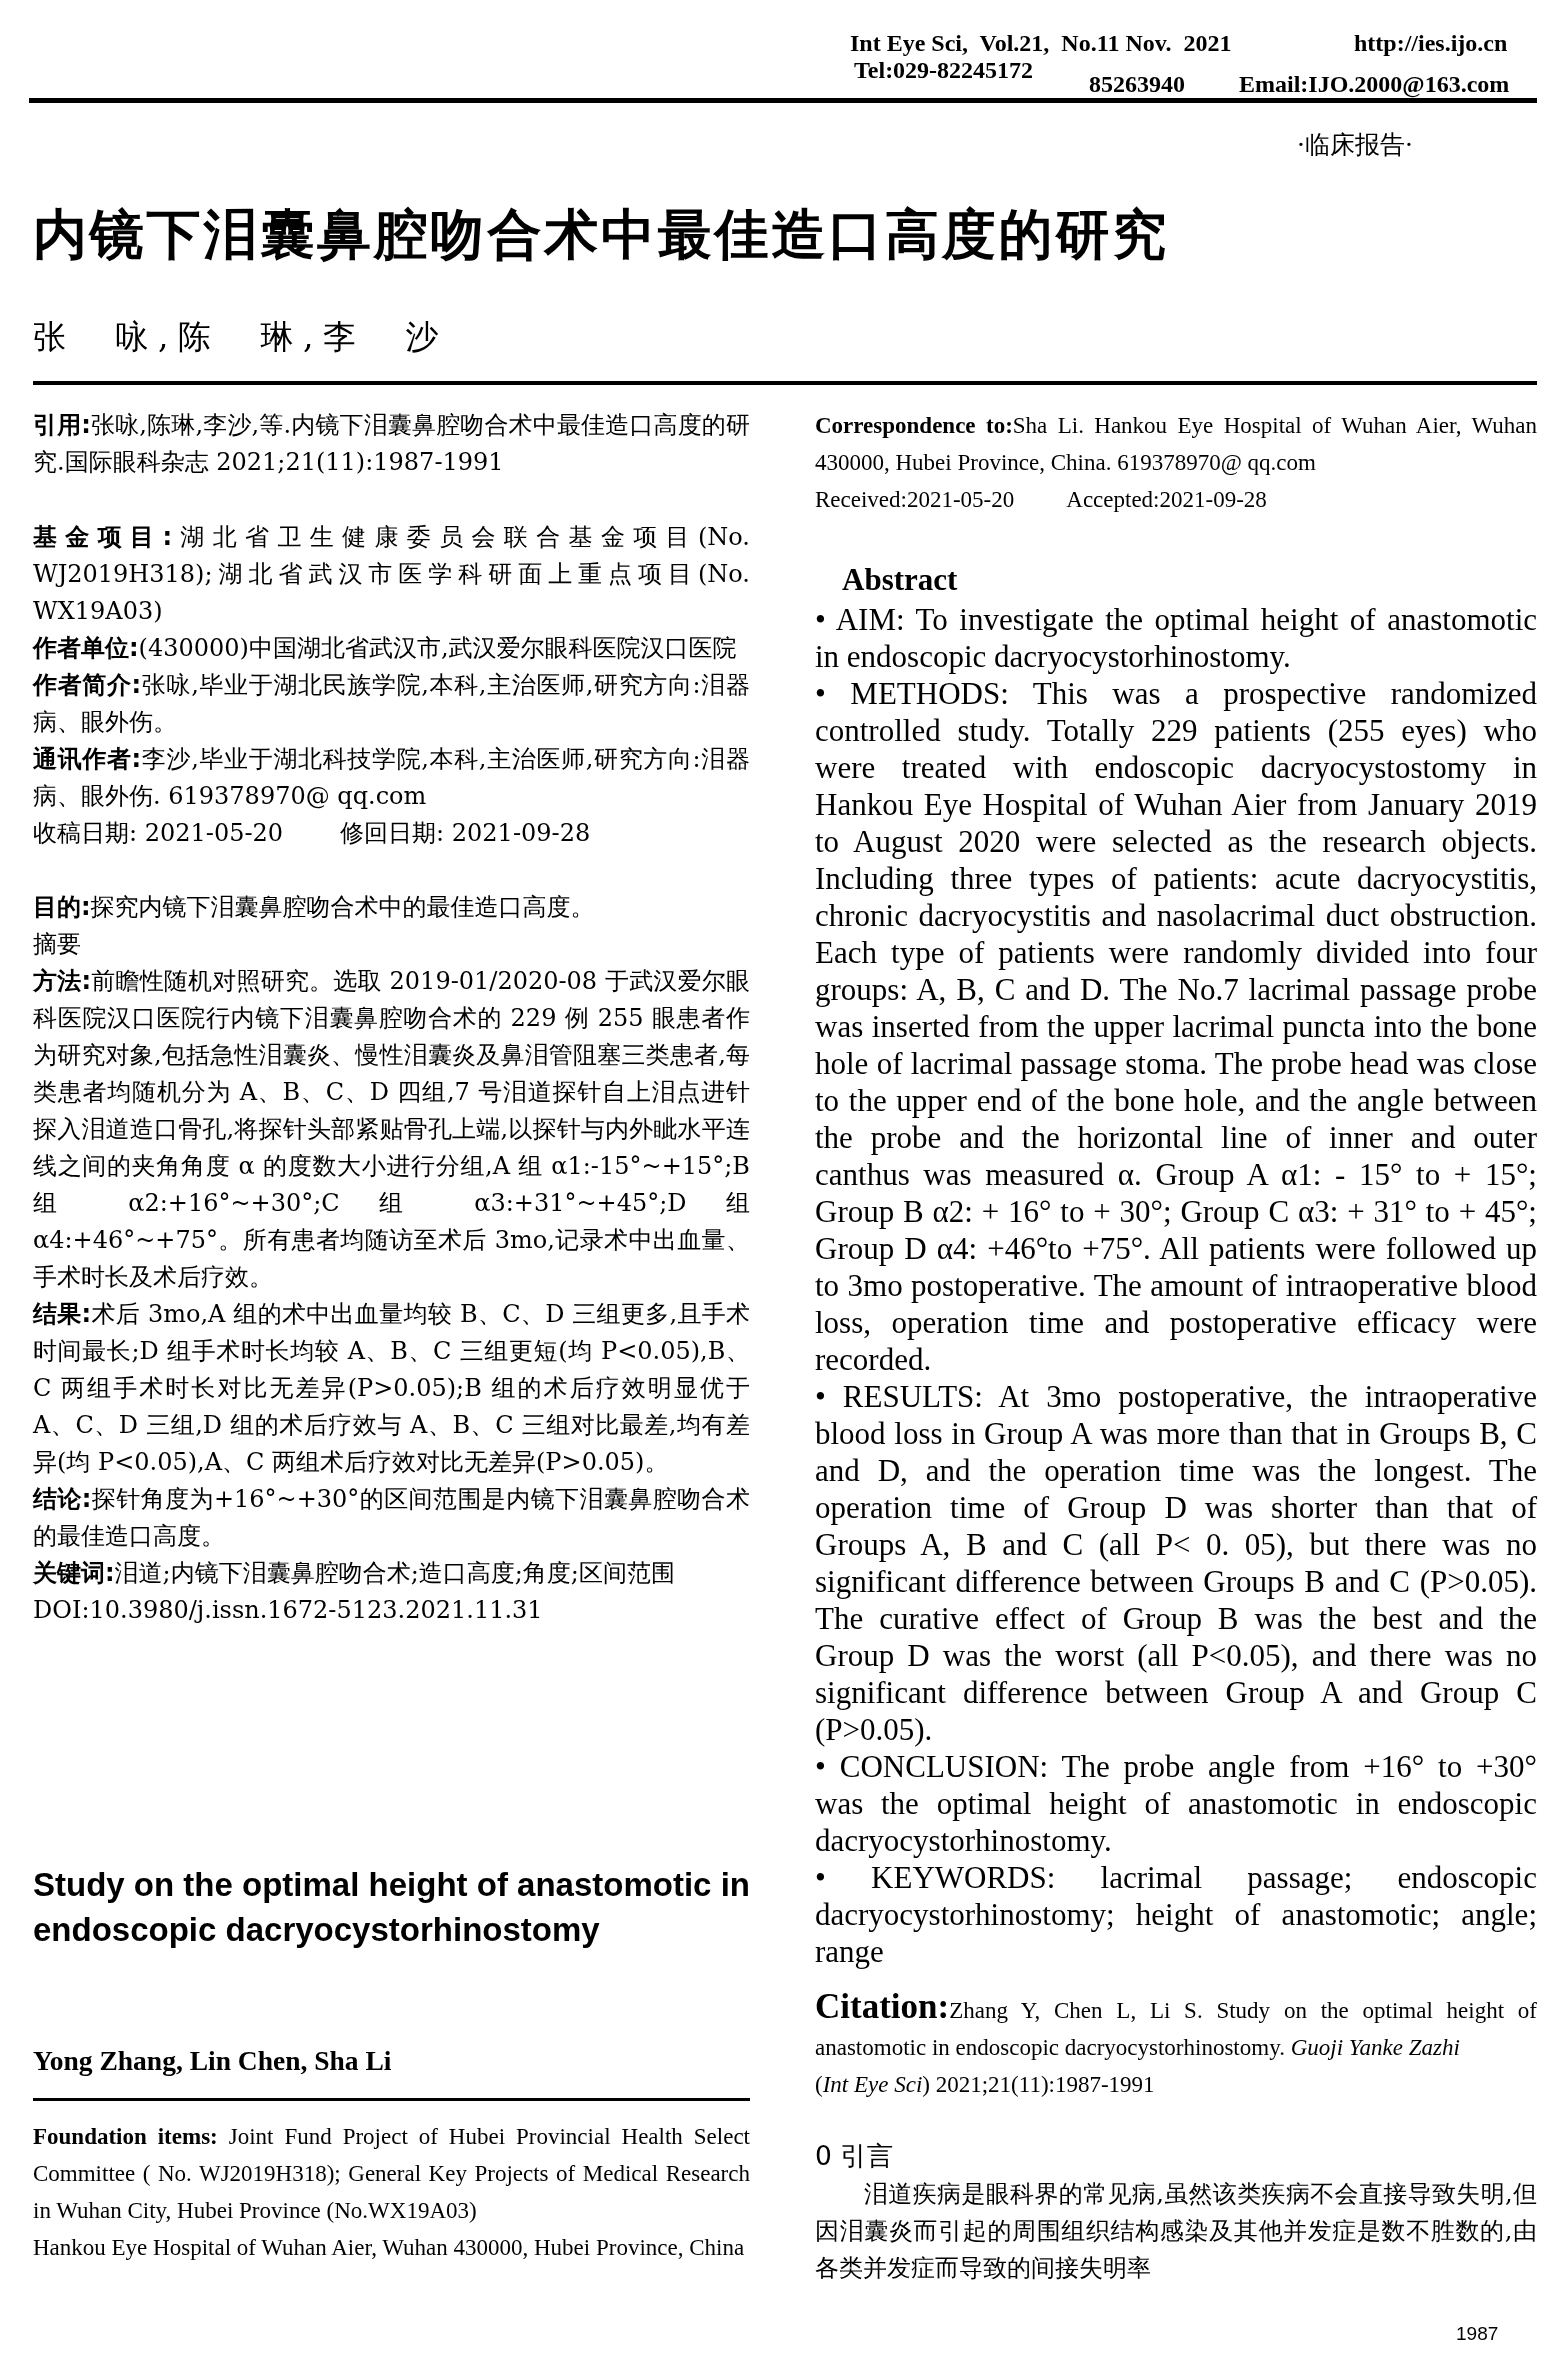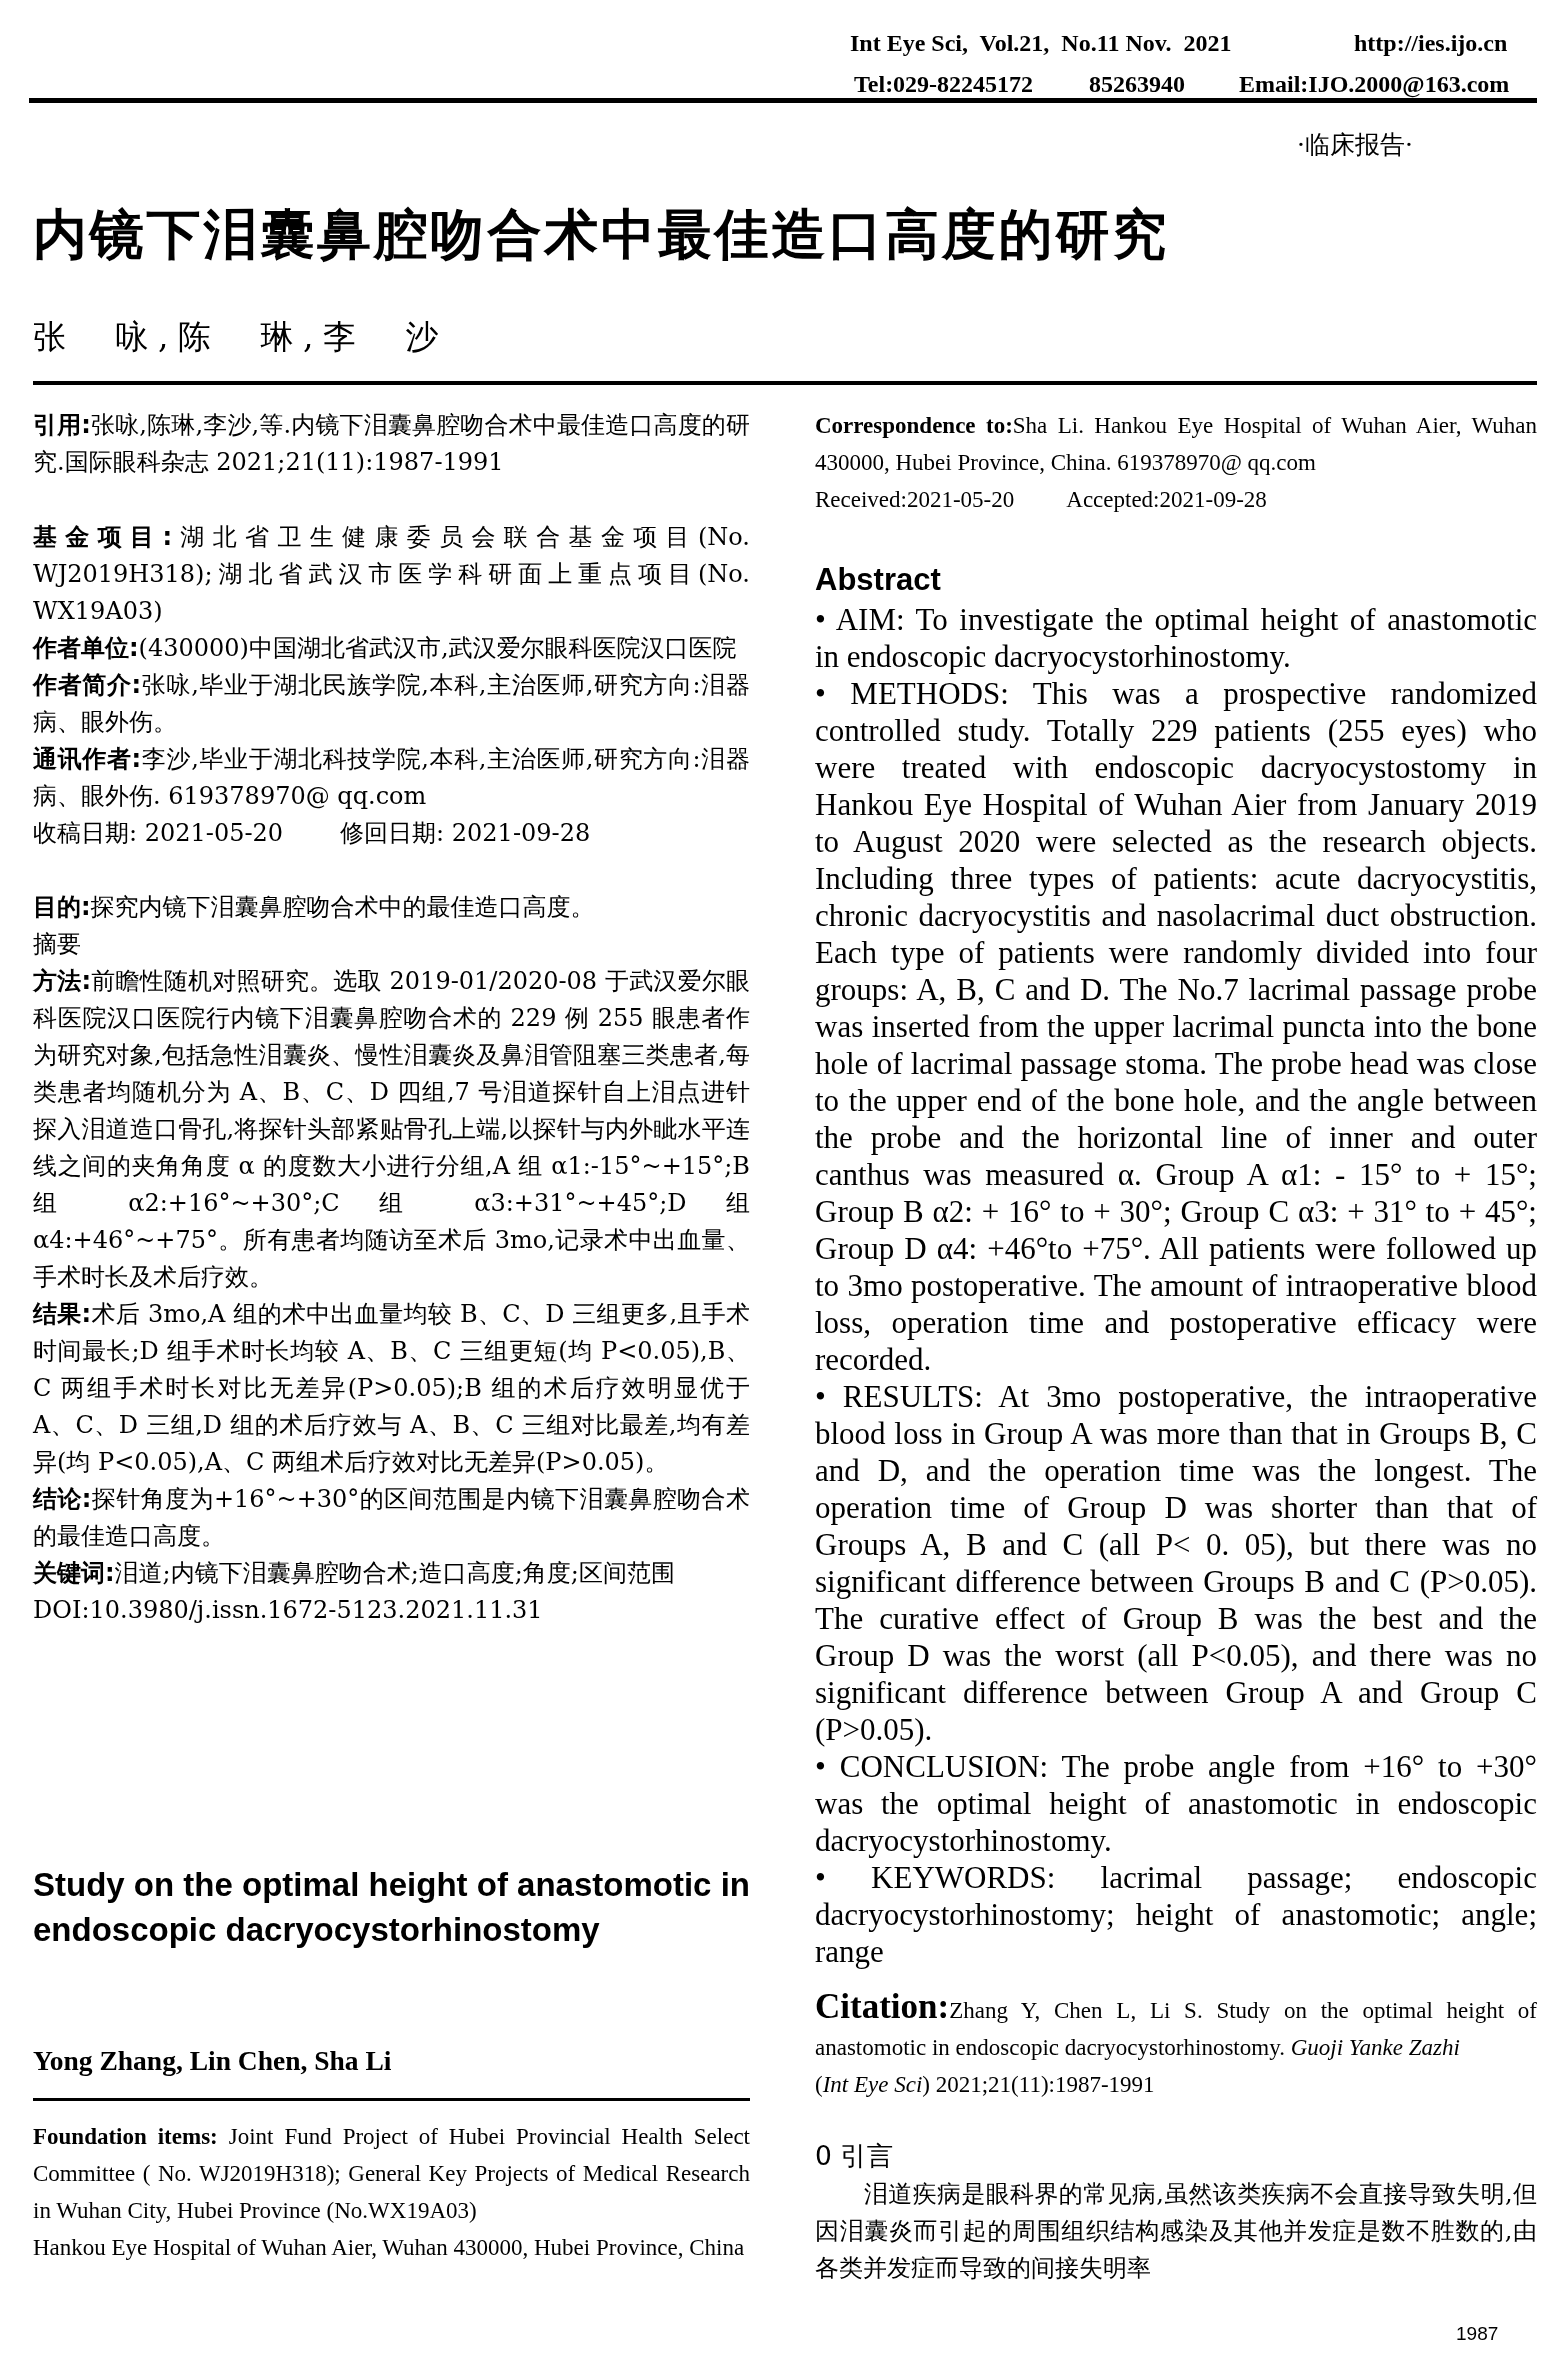--- a/index.html
+++ b/index.html
@@ -9,34 +9,34 @@
   .rule { position:absolute; background:#000; }
   .section-tag { font-family:"DejaVu Serif", serif; font-size:25px; line-height:33px; }
   .title { font-family:"DejaVu Sans", sans-serif; font-weight:bold; font-size:54px; line-height:62px; letter-spacing:2.8px; white-space:nowrap; }
   .authors { font-family:"DejaVu Serif", serif; font-size:33px; line-height:43px; letter-spacing:9.5px; white-space:pre; }
   .col { position:absolute; }
   .cn { font-family:"DejaVu Serif", serif; font-size:24px; line-height:37px; text-align:justify; }
   .cn b { font-family:"DejaVu Sans", sans-serif; font-weight:bold; }
   .para { margin:0; }
   .en-serif { font-family:"Liberation Serif", serif; font-size:23px; line-height:37px; text-align:justify; }
   .en-sans { font-family:Liberation Serif, serif; font-size:31px; line-height:37px; text-align:justify; }
-  .abs-head { font-family:Liberation Sans, sans-serif; font-weight:bold; font-size:31px; line-height:43px; }
+  .abs-head { font-family:Liberation Serif, serif; font-weight:bold; font-size:31px; line-height:43px;margin-left:27px; }
   .en-title { font-family:"Liberation Sans", sans-serif; font-weight:bold; font-size:33px; line-height:45px; text-align:justify; text-align-last:left; }
   .en-authors { font-family:"Liberation Serif", serif; font-weight:bold; font-size:27.5px; line-height:33px; }
   .label-bold { font-weight:bold; }
   .italic { font-style:italic; }
   .pagenum { font-family:"Liberation Sans", sans-serif; font-size:19px; line-height:23px; }
   .intro-head { font-family:"DejaVu Sans", sans-serif; font-size:26.5px; line-height:37px; }
 </style>
 </head>
 <body>
 
 <div class="abs hdr" style="left:850px; top:29px;">Int Eye Sci,  Vol.21,  No.11 Nov.  2021</div>
 <div class="abs hdr" style="left:1354px; top:29px;">http://ies.ijo.cn</div>
-<div class="abs hdr" style="left:854px; top:70px;font-family:Liberation Serif, serif;">Tel:029-82245172</div>
+<div class="abs hdr" style="left:854px; top:56px;font-family:Liberation Serif, serif;">Tel:029-82245172</div>
 <div class="abs hdr" style="left:1089px; top:70px;">85263940</div>
 <div class="abs hdr" style="left:1239px; top:70px;">Email:IJO.2000@163.com</div>
 <div class="rule" style="left:29px; top:98px; width:1508px; height:4.7px;"></div>
 <div class="abs section-tag" style="left:1297px; top:128px;">·临床报告·</div>
 
 <div class="abs title" style="left:33px; top:204px;">内镜下泪囊鼻腔吻合术中最佳造口高度的研究</div>
 <div class="abs authors" style="left:33px; top:315px;">张  咏,陈  琳,李  沙</div>
 <div class="rule" style="left:33px; top:381px; width:1504px; height:3.8px;"></div>
 
 <div class="col" style="left:33px; top:407px; width:717px;">

